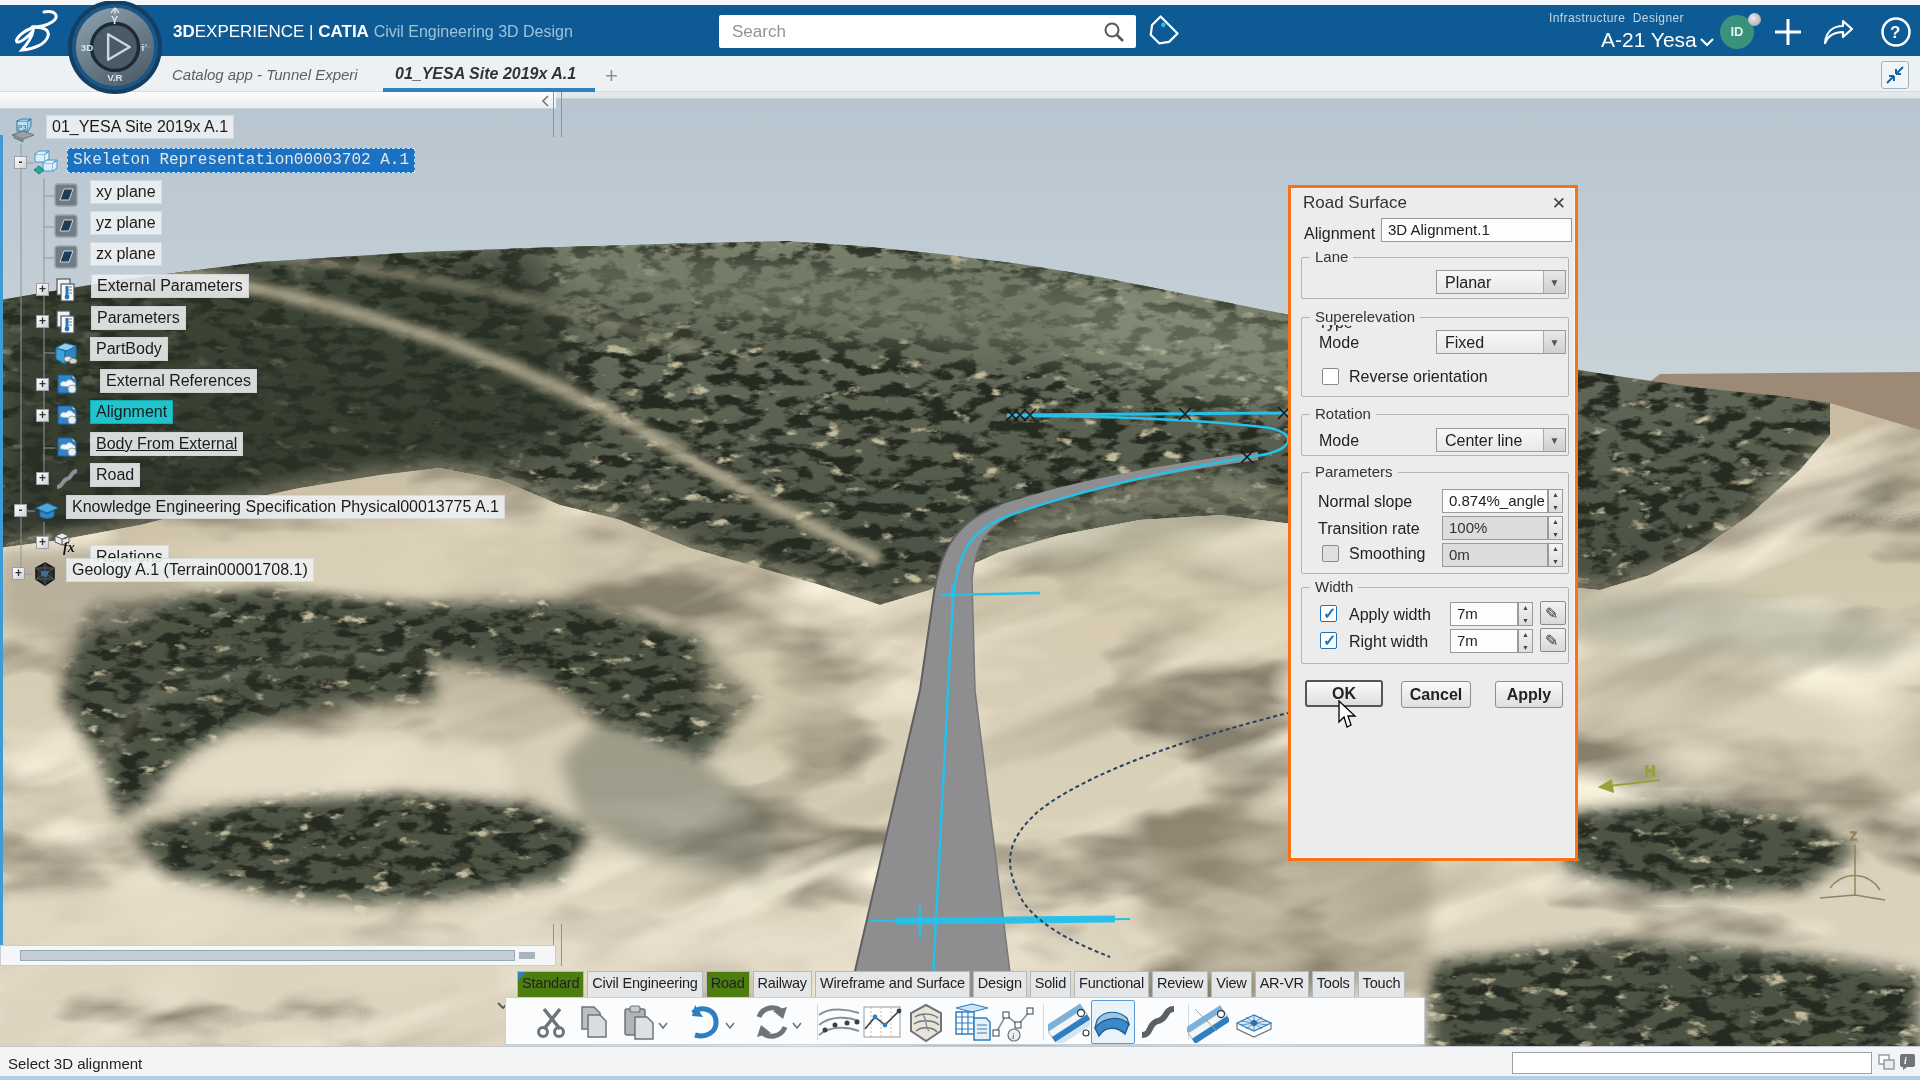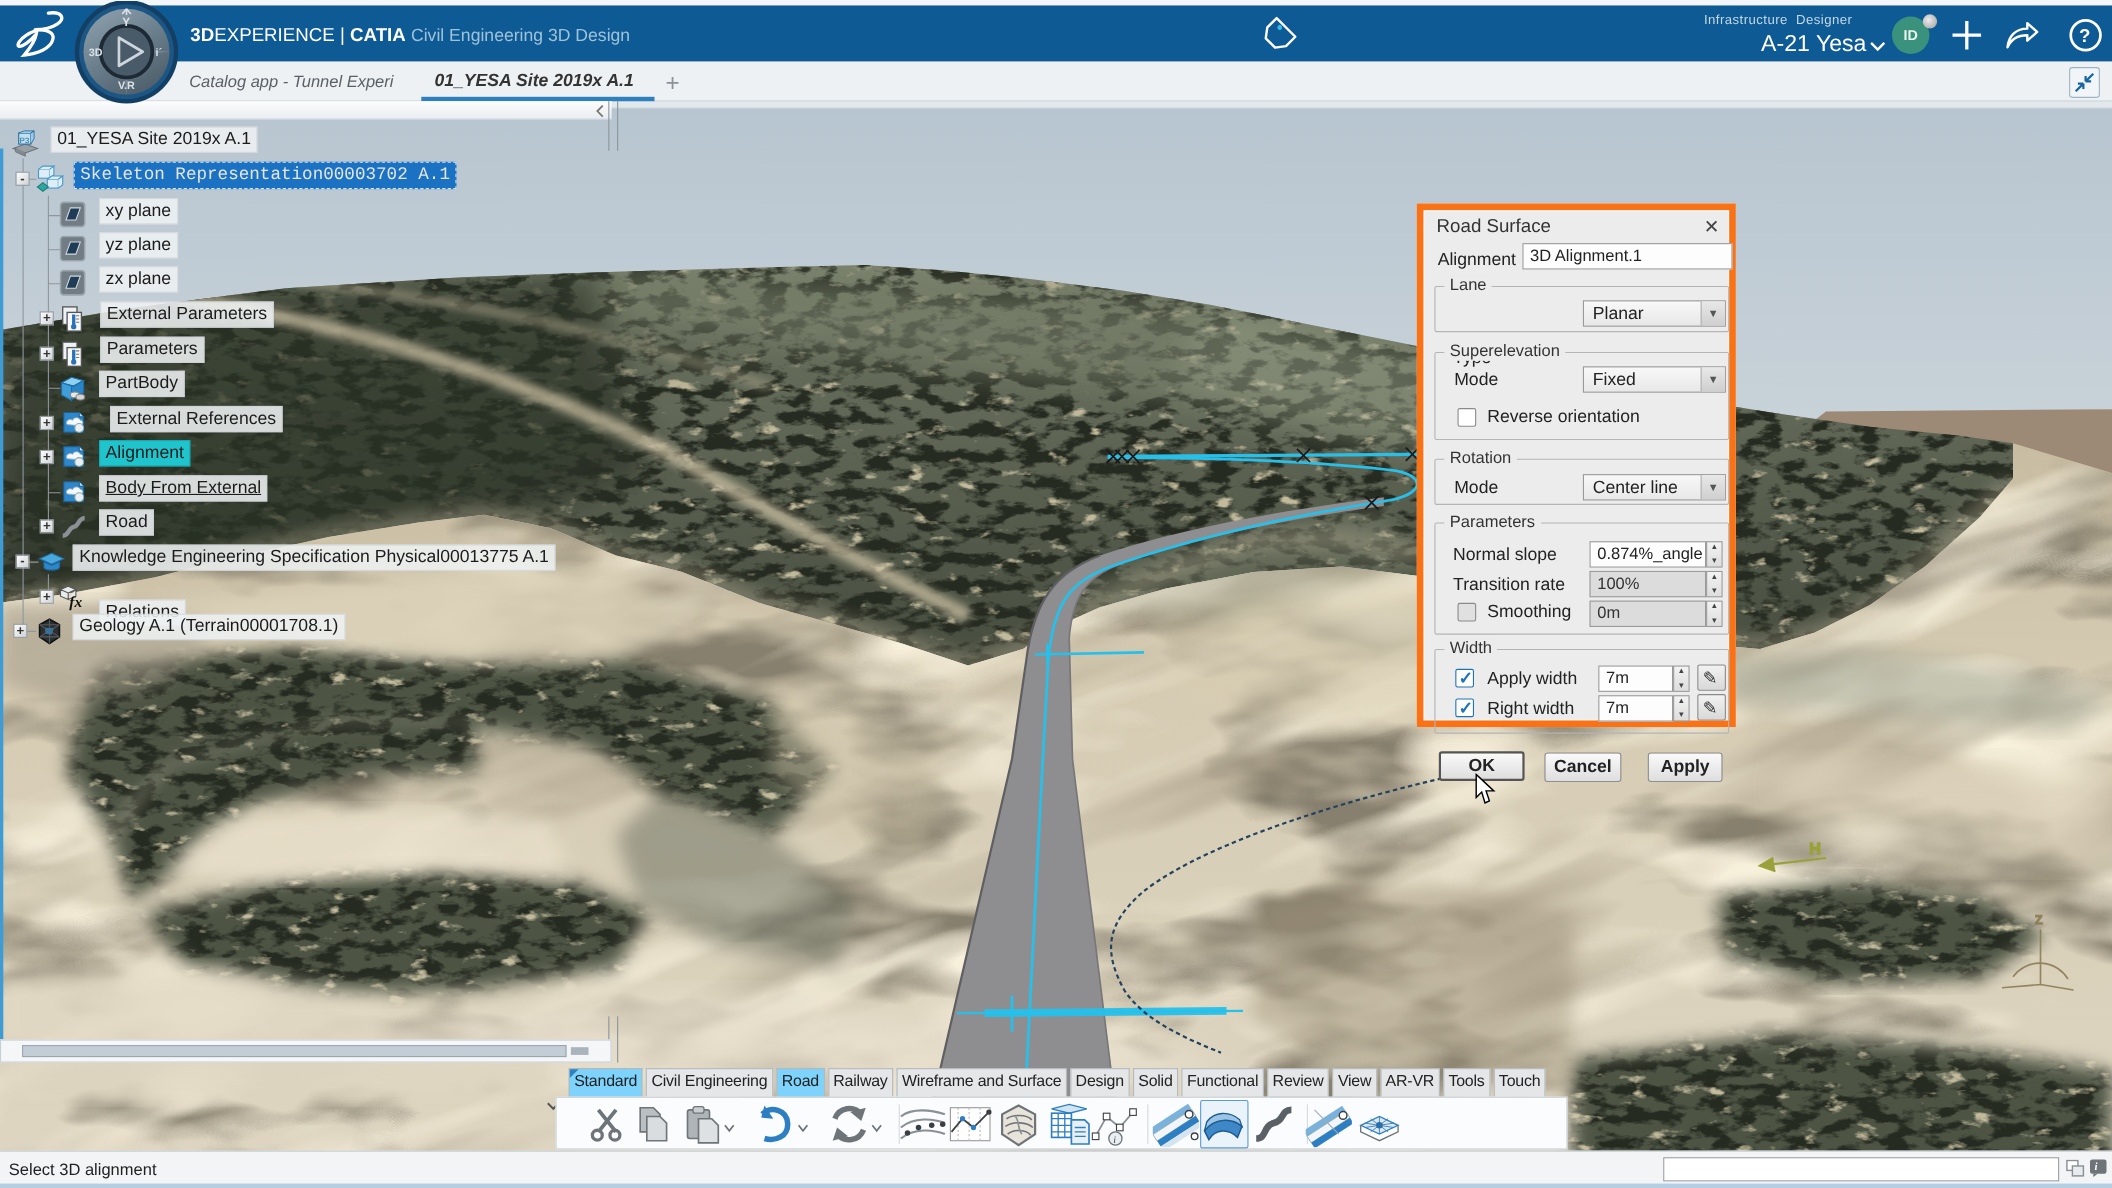--- a/index.html
+++ b/index.html
@@ -27,42 +27,42 @@
 #collapsebtn { position:absolute; left:1881px; top:61px; width:28px; height:28px; border:1px solid #9fb4c2; border-radius:3px; background:#f2f5f7; }
 
 #treetop { position:absolute; left:0; top:92px; width:556px; height:17px; background:linear-gradient(#fdfdfd,#e9edf0); border-bottom:1px solid #cfd6db; }
 .titem { position:absolute; font-size:16px; color:#1b1b1b; white-space:nowrap; }
 .titem .lbl { background:rgba(238,241,243,0.88); padding:2px 5px 3px 5px; border:1px solid rgba(200,205,210,0.6); }
 .titem .lbl.sel { background:#1b72c2; color:#e5e5e5; border:1px dashed #cfe2f2;font-family:Liberation Mono, monospace; }
 .titem .lbl.cyan { background:#1fc4cd; border-color:#17a8b0; }
 .titem .lbl.under { text-decoration:underline; }
 .exp { position:absolute; width:13px; height:13px; background:linear-gradient(135deg,#fdfdfd,#cfd3d6); border:1px solid #9aa0a5; color:#333; font-size:12px; line-height:11px; text-align:center; font-weight:bold; }
 
-#dlg { position:absolute; left:1288px; top:185px; width:290px; height:476px; background:#ececec; border:6px solid #f97316; box-shadow:0 0 0 1px rgba(255,255,255,0.6) inset; font-size:16px; color:#222;padding-left:20px; }
+#dlg { position:absolute; left:1288px; top:185px; width:290px; height:676px; background:#ececec; border:3px solid #f97316; box-shadow:0 0 0 1px rgba(255,255,255,0.6) inset; font-size:16px; color:#222;padding-left:20px; }
 #dlg .title { position:absolute; left:0; top:0; width:100%; height:30px; font-size:17px; color:#333; padding:5px 0 0 12px; }
 #dlg .close { position:absolute; right:9px; top:5px; color:#444; font-size:17px; }
 .group { position:absolute; left:10px; width:268px; border:1px solid #b4b4b4; border-radius:2px; }
 .group > .glabel { position:absolute; top:-10px; left:8px; background:#ececec; padding:0 5px; font-size:15px; color:#333; }
 .combo { position:absolute; height:24px; background:linear-gradient(#f8f8f8,#e8e8e8); border:1px solid #9a9a9a; }
 .combo .arr { position:absolute; right:0; top:0; width:22px; height:100%; background:linear-gradient(#e8e8e8,#cfcfcf); border-left:1px solid #aaa; color:#555; font-size:10px; text-align:center; line-height:24px; }
 .tin { position:absolute; height:24px; background:#fdfdfd; border:1px solid #9a9a9a; padding:2px 6px; font-size:15px; color:#222; white-space:nowrap; overflow:hidden; }
 .tin.dis { background:#dcdcdc; color:#333; }
 .spin { position:absolute; width:15px; height:24px; border:1px solid #9a9a9a; background:linear-gradient(#f3f3f3,#ddd); font-size:7px; color:#444; text-align:center; }
 .spin .su { position:absolute; left:0; top:1px; width:100%; }
 .spin .sd { position:absolute; left:0; bottom:1px; width:100%; }
 .pencil { position:absolute; width:26px; height:24px; border:1px solid #8a8a8a; background:linear-gradient(#f2f2f2,#d8d8d8); border-radius:2px; }
 .pencil:after { content:"\270E"; position:absolute; left:4px; top:2px; font-size:16px; color:#333; }
 .cb { position:absolute; width:17px; height:17px; background:#fff; border:1px solid #8a8a8a; border-radius:2px; }
 .cb.on { border-color:#2173b8; }
 .cb.on:after { content:"\2713"; position:absolute; left:2px; top:-2px; color:#2173b8; font-size:16px; font-weight:bold; }
 .btn { position:absolute; height:27px; background:linear-gradient(#fafafa,#dedede); border:1px solid #8f8f8f; border-radius:3px; font-size:16px; font-weight:bold; color:#222; text-align:center; }
 
 #btabs { position:absolute; left:517px; top:971px; height:26px; display:flex; font-size:14.5px; letter-spacing:-0.2px; color:#222; }
 #btabs div { padding:3px 4px 0 4px; background:#e4e6e8; border:1px solid #b4b9bd; border-bottom:none; margin-right:3px; white-space:nowrap; }
-#btabs div.on { background:#7dd3fc; }
+#btabs div.on { background:#4d7c0f; }
 #iconrow { position:absolute; left:505px; top:997px; width:920px; height:48px; background:#fbfcfd; border:1px solid #c9ced2; }
 #statusbar { position:absolute; left:0; top:1046px; width:1920px; height:34px; background:#f2f4f6; border-top:1px solid #c4cad0; }
 #statusbar .msg { position:absolute; left:8px; top:8px; font-size:15px; color:#222; }
 #statusbar input { position:absolute; left:1512px; top:5px; width:360px; height:22px; border:1px solid #9aa0a6; background:#fff; }
 #btmblue { position:absolute; left:0; top:1076px; width:1920px; height:4px; background:#b5cfe2; }
 </style>
 </head>
 <body>
 <div id="app">
   <div id="viewport">
@@ -241,20 +241,27 @@
     <path d="M49,7 L45,12 M49,7 L53,12 M49,7 L49,13" stroke="#dbe2e7" stroke-width="1.5" fill="none"></path>
     <text x="14" y="51" fill="#dbe2e7" font-size="10" font-family="Liberation Sans" font-weight="bold">3D</text>
     <text x="76" y="51" fill="#dbe2e7" font-size="10" font-family="Liberation Sans" font-weight="bold">i´</text>
     <text x="41" y="82" fill="#dbe2e7" font-size="10" font-family="Liberation Sans" font-weight="bold">V.R</text>
   </svg>
   <div class="brandtxt"><b>3D</b>EXPERIENCE <span style="font-weight:300">|</span> <b>CATIA</b> <span style="color:#9dc3da;font-size:16px;"> Civil Engineering 3D Design</span></div>
   <div class="apptab" style="left:172px;">Catalog app - Tunnel Experi</div>
   <div class="apptab active" style="left:395px;">01_YESA Site 2019x A.1</div>
   <div id="tabunderline"></div>
   <div id="plusbtn">+</div>
+  <div id="search">
+      <span>Search</span>
+    <svg style="position:absolute;right:10px;top:5px" width="24" height="24" viewBox="0 0 24 24">
+        <circle cx="10" cy="10" r="6.5" fill="none" stroke="#555" stroke-width="2"></circle>
+        <line x1="15" y1="15" x2="21" y2="21" stroke="#555" stroke-width="2.5"></line>
+      </svg>
+  </div>
   <svg style="position:absolute;left:1144px;top:14px" width="36" height="36" viewBox="0 0 36 36">
     <g transform="rotate(45 18 18)">
         <path d="M8,12 L16,6 L28,6 L28,30 L16,30 L8,24 Z" fill="none" stroke="#fff" stroke-width="2.2" stroke-linejoin="round" transform="rotate(-90 18 18)"></path>
         <circle cx="14" cy="12" r="2.2" fill="#35b9e6"></circle>
       </g>
   </svg>
   <div class="hdrsmall">Infrastructure&nbsp;&nbsp;Designer</div>
   <div class="hdruser">A-21 Yesa</div>
   <svg style="position:absolute;left:1699px;top:37px" width="18" height="12" viewBox="0 0 18 12">
       <path d="M2,2 L8,8 L14,2" fill="none" stroke="#fff" stroke-width="2.2"></path>

